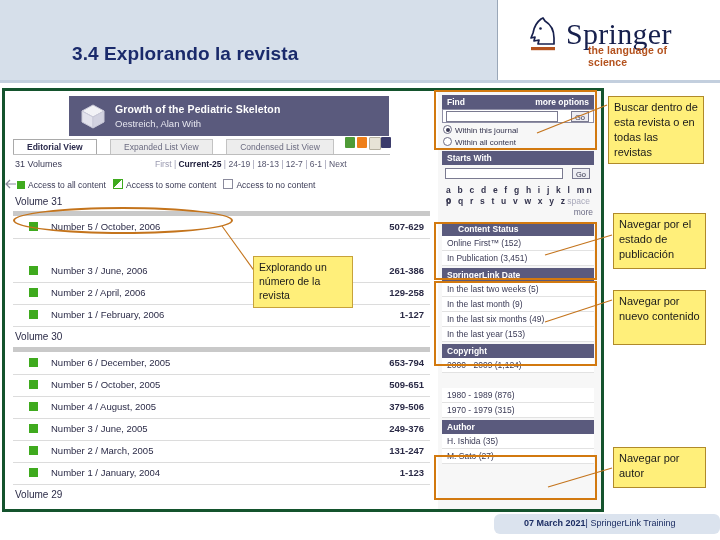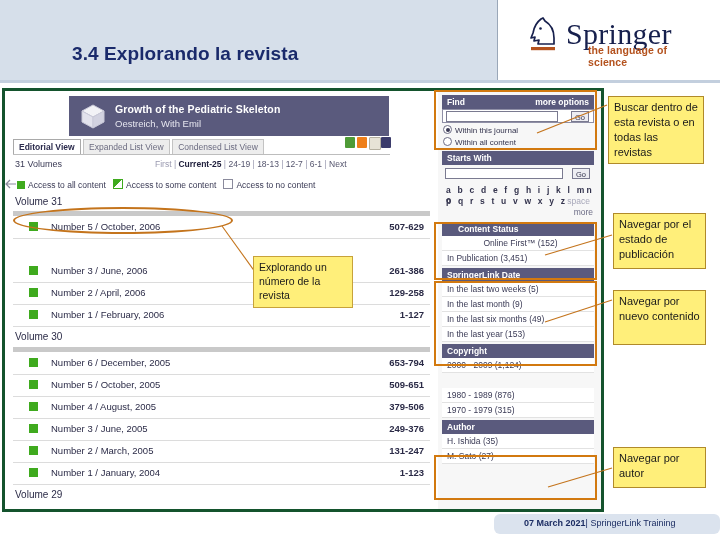--- a/index.html
+++ b/index.html
@@ -69,21 +69,21 @@
     font-size:10.5px;font-weight:bold;color:#ffffff;letter-spacing:.1px;
   }
   #journal-author{
     position:absolute;left:46px;top:22px;
     font-size:9.5px;color:#e6e6ef;
   }
   
   #tabs{position:absolute;left:8px;top:48px;height:16px;}
   .tab{
     display:inline-block;height:14px;line-height:14px;
-    padding:0 5px;margin-right:0;font-size:8.5px;
+    padding:0 13px;margin-right:11px;font-size:8.5px;
     border:1px solid #c3c3c3;border-bottom:none;background:#ededed;color:#6b6b80;
     vertical-align:top;
   }
   .tab.active{background:#ffffff;color:#2b2b4d;font-weight:bold;border-color:#a9a9a9;}
   #tabs-rule{
     position:absolute;left:8px;top:63px;width:377px;height:1px;background:#bdbdbd;
   }
   
   #tool-icons{position:absolute;left:340px;top:46px;width:46px;height:14px;}
   .tool-ico{position:absolute;top:0;width:10px;height:11px;border-radius:1px;}
@@ -216,21 +216,21 @@
 
   <div id="screenshot-left">
 
     <div id="journal-bar">
       <svg id="book-icon" viewBox="0 0 28 26">
         <path d="M3 8 L14 2 L25 8 L14 14 Z" fill="#f2f2f6" stroke="#c9c9d8" stroke-width="1"></path>
         <path d="M3 8 L3 19 L14 25 L14 14 Z" fill="#e2e2ec" stroke="#c9c9d8" stroke-width="1"></path>
         <path d="M25 8 L25 19 L14 25 L14 14 Z" fill="#d2d2e0" stroke="#c9c9d8" stroke-width="1"></path>
       </svg>
       <div id="journal-title">Growth of the Pediatric Skeleton</div>
-      <div id="journal-author">Oestreich, With Emil</div>
+      <div id="journal-author">Oestreich, Alan With</div>
     </div>
 
     <div id="tabs">
       <span class="tab active">Editorial View</span>
       <span class="tab">Expanded List View</span>
       <span class="tab">Condensed List View</span>
     </div>
     <div id="tabs-rule"></div>
 
     <div id="tool-icons">
@@ -353,21 +353,21 @@
     </div>
     <div id="alpha1" style="top:94px;">a b c d e f g h i j k l mn o</div>
     <div id="alpha2" style="top:105px;">
       <span>p q r s t u v w x y z</span><span id="alpha-space">space</span>
     </div>
     <div id="alpha-more" style="top:116px;">more</div>
 
     <div class="facet-head" style="top:131px;padding-left:16px;">
       <span>Content Status</span>
     </div>
-    <div class="facet-item" style="top:145px;text-align:center;">Online First™ (152)</div>
+    <div class="facet-item" style="top:145px;">Online First™ (152)</div>
     <div class="facet-item" style="top:160px;">In Publication (3,451)</div>
 
     <div class="facet-head" style="top:177px;">
       <span>SpringerLink Date</span>
     </div>
     <div class="facet-item" style="top:191px;">In the last two weeks (5)</div>
     <div class="facet-item" style="top:206px;">In the last month (9)</div>
     <div class="facet-item" style="top:221px;">In the last six months (49)</div>
     <div class="facet-item" style="top:236px;">In the last year (153)</div>
 

